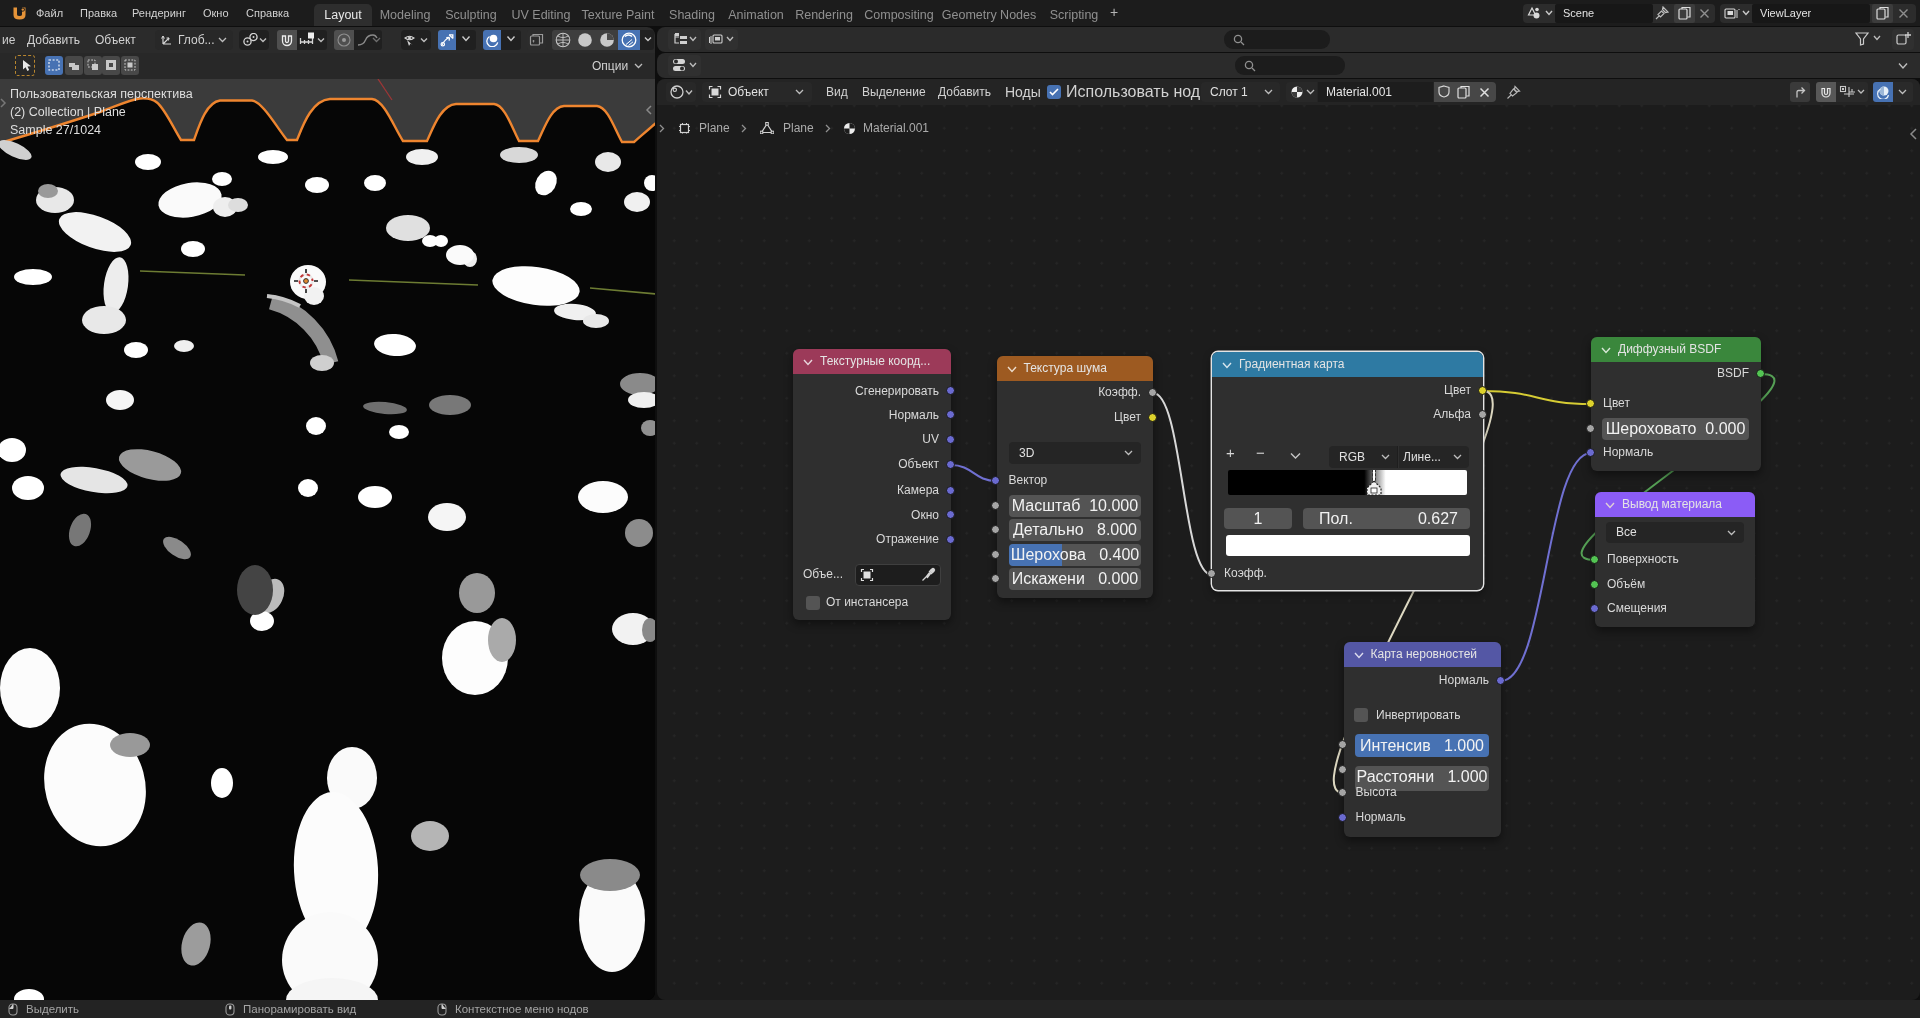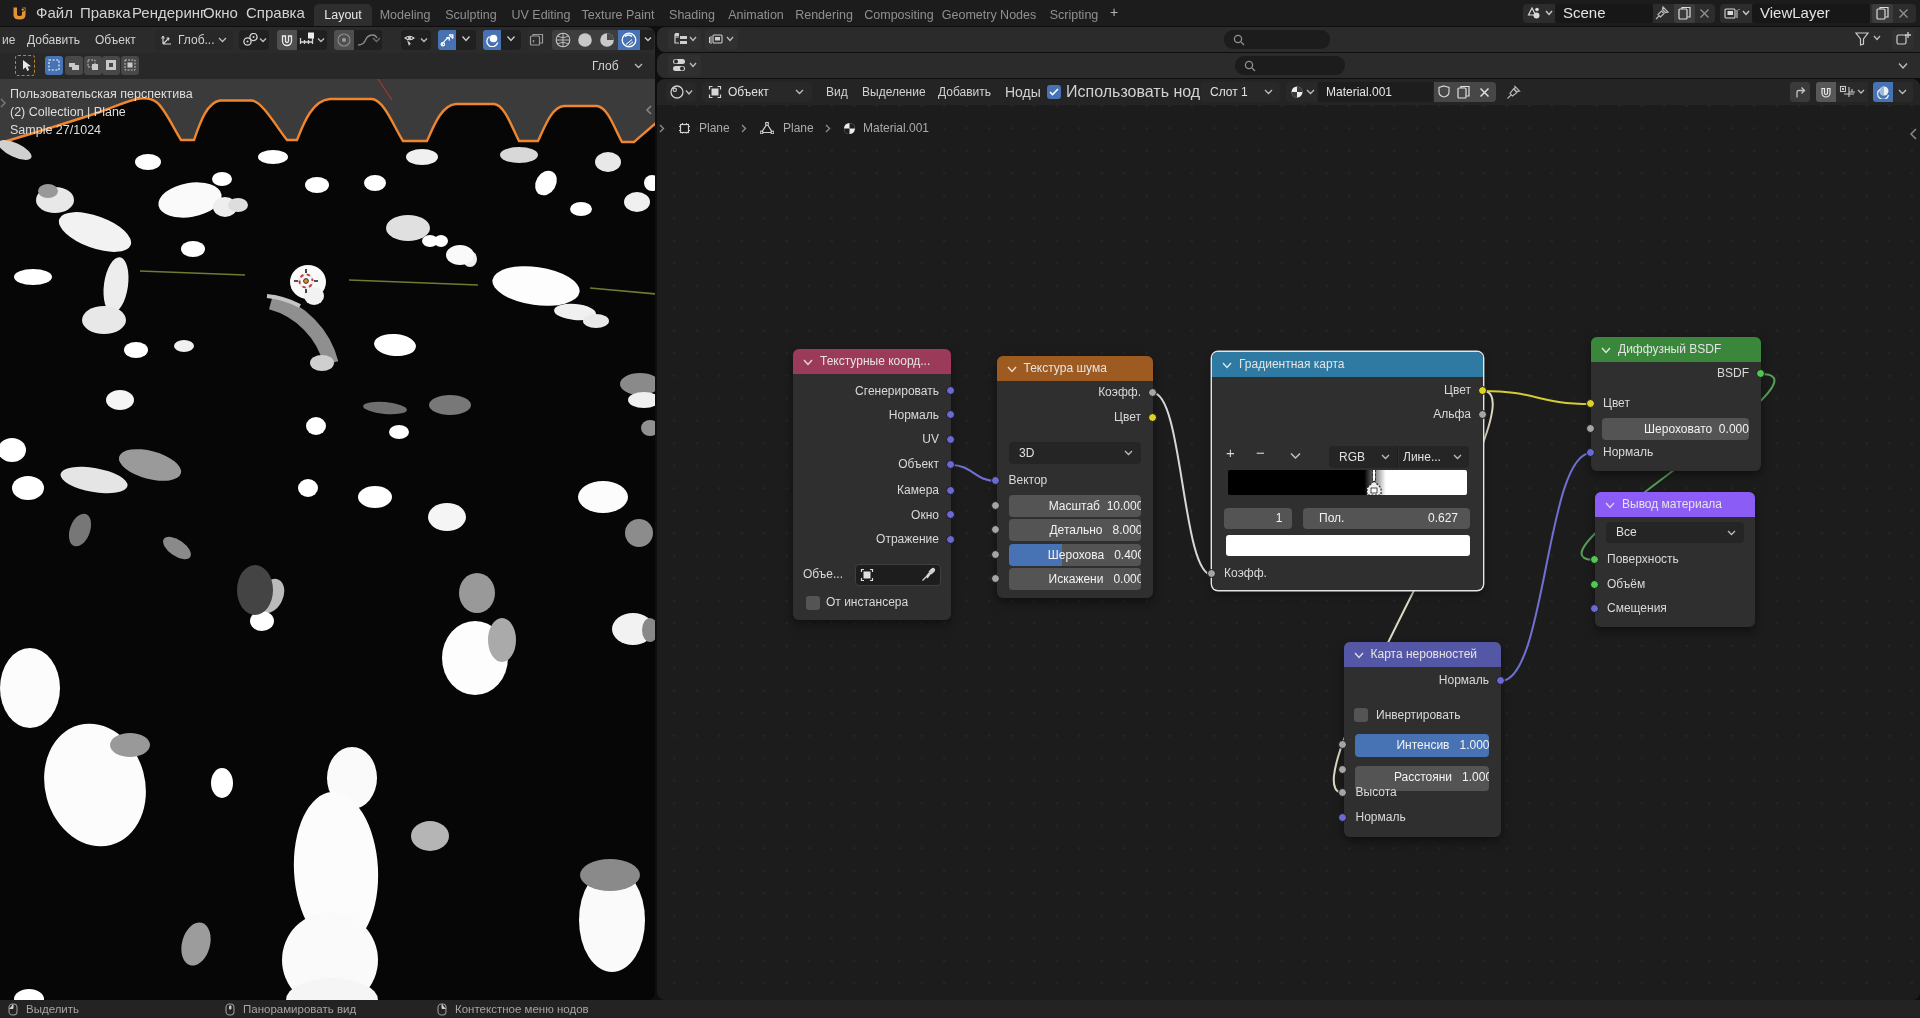--- a/index.html
+++ b/index.html
@@ -1,39 +1,39 @@
 <!DOCTYPE html>
 <html><head>
 <meta charset="utf-8">
 <style>
 * { margin:0; padding:0; box-sizing:border-box; }
 html,body { width:1920px; height:1018px; background:#0e0e0e; font-family:"Liberation Sans",sans-serif; overflow:hidden; }
 .abs { position:absolute; }
 #page { position:relative; width:1920px; height:1018px; }
 
 #topbar { left:0; top:0; width:1920px; height:26px; background:#1c1c1c; }
-.tmenu { position:absolute; top:0; height:26px; line-height:26px; color:#d2d2d2; font-size:15px; }
+.tmenu { position:absolute; top:0; height:26px; line-height:26px; color:#d2d2d2; font-size:11px; }
 .tab { position:absolute; top:4px; height:22px; line-height:22px; color:#909090; font-size:12.5px; border-radius:5px 5px 0 0; text-align:center; }
 .tab.active { background:#2e2e2e; color:#e8e8e8; }
 
 .hdr { position:absolute; background:#2b2b2b; }
 .pill { position:absolute; background:#282828; border-radius:4px; }
 
 #nodeed { left:657px; top:79px; width:1263px; height:921px; background:#1c1c1c; border-radius:8px; overflow:hidden; }
 #nodebg { position:absolute; left:0; top:26px; width:1263px; height:895px;
   background-image:radial-gradient(circle, #262626 1.2px, rgba(0,0,0,0) 1.4px);
   background-size:22.5px 22.5px; background-position:6px 12px; }
 #shhdr { position:absolute; left:0; top:0; width:1263px; height:26px; background:#242424; }
 
 .node { position:absolute; background:#2f2f2f; border-radius:6px; box-shadow:0 4px 10px rgba(0,0,0,.45); font-size:12px; color:#d9d9d9; }
 .node .nh { position:absolute; left:0; top:0; right:0; height:25px; border-radius:6px 6px 0 0; color:#e4e4e4; line-height:25px; white-space:nowrap; }
 .node .nh svg { margin:0 7px 0 10px; vertical-align:-1px; }
 .nrow { position:absolute; white-space:nowrap; }
 .sock { position:absolute; width:9px; height:9px; border-radius:50%; border:1px solid #161616; }
-.nfield { position:absolute; background:#545454; border-radius:4px; color:#f2f2f2; font-size:12px; overflow:hidden;padding-left:21px; }
+.nfield { position:absolute; background:#545454; border-radius:4px; color:#f2f2f2; font-size:16px; overflow:hidden; }
 .nfield .lab { position:absolute; width:100%; text-align:center; }
 .ndrop { position:absolute; background:#252525; border-radius:4px; color:#e0e0e0; font-size:12px; }
 .cbox { position:absolute; width:14px; height:14px; background:#545454; border-radius:3px; }
 
 #status { left:0; top:1000px; width:1920px; height:18px; background:#232323; color:#a5a5a5; font-size:11.5px; }
 .stxt { position:absolute; top:0; line-height:18px; }
 </style>
 </head>
 <body>
 <div id="page">
@@ -216,21 +216,21 @@
       </svg>
       <div class="abs" style="left:102px;top:3px;width:18px;height:19px;background:#484848;border-radius:3px"></div>
       <svg class="abs" style="left:105px;top:6px" width="12" height="12" viewBox="0 0 12 12">
         <path d="M1 1 h10 v10 h-10 Z M4 4 v4 h4 v-4 Z" fill="#c9c9c9" fill-rule="evenodd"></path>
       </svg>
       <div class="abs" style="left:120.5px;top:3px;width:18px;height:19px;background:#484848;border-radius:3px"></div>
       <svg class="abs" style="left:123.5px;top:6px" width="12" height="12" viewBox="0 0 12 12">
         <rect x="1" y="1" width="10" height="10" fill="none" stroke="#c9c9c9" stroke-width="1" stroke-dasharray="1.8 1.4"></rect>
         <rect x="3.5" y="3.5" width="5" height="5" fill="#c9c9c9"></rect>
       </svg>
-      <div class="tmenu" style="left:592px;font-size:12px">Глоб</div>
+      <div class="tmenu" style="left:592px;font-size:12px">Опции</div>
       <svg class="abs" style="left:634px;top:10px" width="9" height="6" viewBox="0 0 9 6">
           <path d="M1 1 l3.5 3.5 3.5-3.5" stroke="#bdbdbd" stroke-width="1.3" fill="none"></path>
         </svg>
     </div>
 
     <svg class="abs" style="left:0;top:52px" width="655" height="921" viewBox="0 0 655 921">
       <rect x="0" y="0" width="655" height="921" fill="#060606"></rect>
 
       <path d="M0,64 C34,54 70,43 100,33 C117,27 130,20.5 140,19.5 C147,19 153,20 157,23.5 C165,30 174,50 181,61 L194,61 C199,47 206,23.5 220,21.5 L252,21.5 C262,22.5 276,47 287,61 L297,61 C303,46 312,21 330,20 L372,20 C384,21 394,48 403,62 L427,62 C433,49 441,26 456,25 L494,25 C505,26 512,49 519,62 L538,62 C544,50 551,28 564,27 L597,27 C608,28 615,51 622,63 L634,63 C641,57 650,49 656,44 L656,0 L0,0 Z" fill="#3b3b3b"></path>
       <path d="M0,64 C34,54 70,43 100,33 C117,27 130,20.5 140,19.5 C147,19 153,20 157,23.5 C165,30 174,50 181,61 L194,61 C199,47 206,23.5 220,21.5 L252,21.5 C262,22.5 276,47 287,61 L297,61 C303,46 312,21 330,20 L372,20 C384,21 394,48 403,62 L427,62 C433,49 441,26 456,25 L494,25 C505,26 512,49 519,62 L538,62 C544,50 551,28 564,27 L597,27 C608,28 615,51 622,63 L634,63 C641,57 650,49 656,44" fill="none" stroke="#ee852f" stroke-width="2.4"></path>

